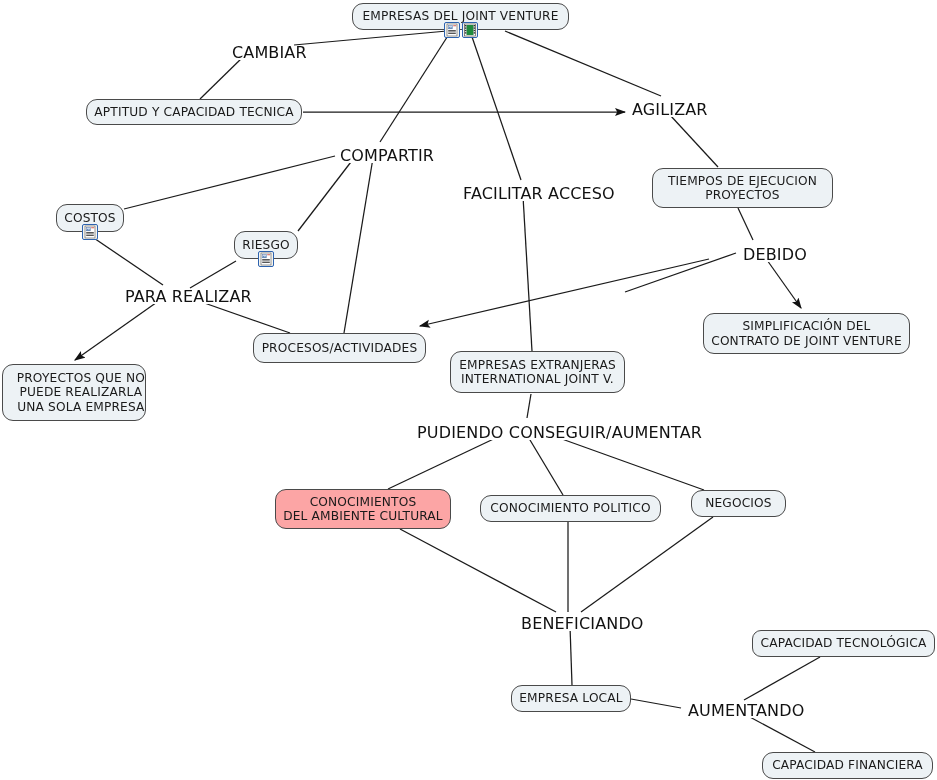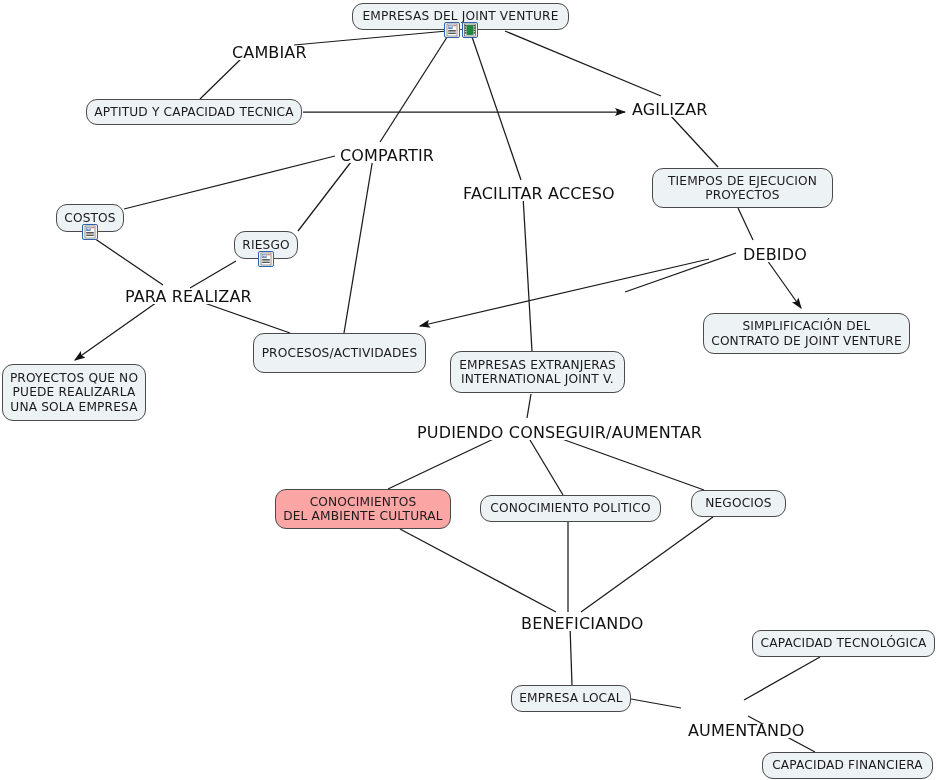--- a/index.html
+++ b/index.html
@@ -168,38 +168,38 @@
             <path d="M3.4,5.6 L4.7,3.9 L5.7,5.0 L6.6,4.2 L7.2,5.6 z" fill="#3b6ea8"></path>
             <rect x="8.2" y="2.4" width="3" height="0.8" fill="#cc3322"></rect>
             <rect x="3.2" y="7" width="7.6" height="0.85" fill="#3a3a3a"></rect>
             <rect x="3.2" y="8.5" width="7.6" height="0.85" fill="#3a3a3a"></rect>
             <rect x="3.2" y="10" width="7.6" height="0.85" fill="#3a3a3a"></rect>
           </svg>
         </span>
       </div>
       <div class="node" style="left: 703px; top: 313px; width: 207px; height: 41px; background: rgb(237, 242, 245); border-color: rgb(74, 74, 74);"><span>SIMPLIFICACIÓN DEL
 CONTRATO DE JOINT VENTURE</span></div>
-      <div class="node" style="left: 253px; top: 333px; width: 173px; height: 40px; background: rgb(237, 242, 245); border-color: rgb(74, 74, 74); justify-content: center;"><span>PROCESOS/ACTIVIDADES</span></div>
+      <div class="node" style="left: 253px; top: 333px; width: 173px; height: 30px; background: rgb(237, 242, 245); border-color: rgb(74, 74, 74); justify-content: center;"><span>PROCESOS/ACTIVIDADES</span></div>
       <div class="node" style="left: 450px; top: 351px; width: 175px; height: 42px; background: rgb(237, 242, 245); border-color: rgb(74, 74, 74);"><span>EMPRESAS EXTRANJERAS
 INTERNATIONAL JOINT V.</span></div>
-      <div class="node" style="left: 2px; top: 364px; width: 144px; height: 57px; background: rgb(237, 242, 245); border-color: rgb(74, 74, 74);"><span>PROYECTOS QUE NO
+      <div class="node" style="left: 2px; top: 364px; width: 144px; height: 57px; background: rgb(237, 242, 245); border-color: rgb(74, 74, 74); justify-content: flex-end;"><span>PROYECTOS QUE NO
 PUEDE REALIZARLA
 UNA SOLA EMPRESA</span></div>
       <div class="node" style="left: 275px; top: 489px; width: 176px; height: 40px; background: #fca5a5; border-color: rgb(74, 74, 74);"><span>CONOCIMIENTOS
 DEL AMBIENTE CULTURAL</span></div>
       <div class="node" style="left: 480px; top: 495px; width: 181px; height: 27px; background: rgb(237, 242, 245); border-color: rgb(74, 74, 74);"><span>CONOCIMIENTO POLITICO</span></div>
       <div class="node" style="left: 691px; top: 490px; width: 95px; height: 27px; background: rgb(237, 242, 245); border-color: rgb(74, 74, 74);"><span>NEGOCIOS</span></div>
       <div class="node" style="left: 752px; top: 630px; width: 183px; height: 27px; background: rgb(237, 242, 245); border-color: rgb(74, 74, 74); border-radius: 9px;"><span>CAPACIDAD TECNOLÓGICA</span></div>
       <div class="node" style="left: 511px; top: 685px; width: 120px; height: 27px; background: rgb(237, 242, 245); border-color: rgb(74, 74, 74);"><span>EMPRESA LOCAL</span></div>
       <div class="node" style="left: 762px; top: 752px; width: 171px; height: 27px; background: rgb(237, 242, 245); border-color: rgb(74, 74, 74);"><span>CAPACIDAD FINANCIERA</span></div>
     </div>
   <div id="labels-group">
       <div class="edge-label" style="left: 230px; top: 46px;">CAMBIAR</div>
       <div class="edge-label" style="left: 630px; top: 103px;">AGILIZAR</div>
       <div class="edge-label" style="left: 338px; top: 149px;">COMPARTIR</div>
       <div class="edge-label" style="left: 461px; top: 187px;">FACILITAR ACCESO</div>
       <div class="edge-label" style="left: 741px; top: 248px;">DEBIDO</div>
       <div class="edge-label" style="left: 123px; top: 290px;">PARA REALIZAR</div>
       <div class="edge-label" style="left: 415px; top: 426px;">PUDIENDO CONSEGUIR/AUMENTAR</div>
       <div class="edge-label" style="left: 519px; top: 617px;">BENEFICIANDO</div>
-      <div class="edge-label" style="left: 686px; top: 704px; margin-top: 20px;">AUMENTANDO</div>
+      <div class="edge-label" style="left: 686px; top: 704px;">AUMENTANDO</div>
     </div>
 </div>
 
 </body></html>

